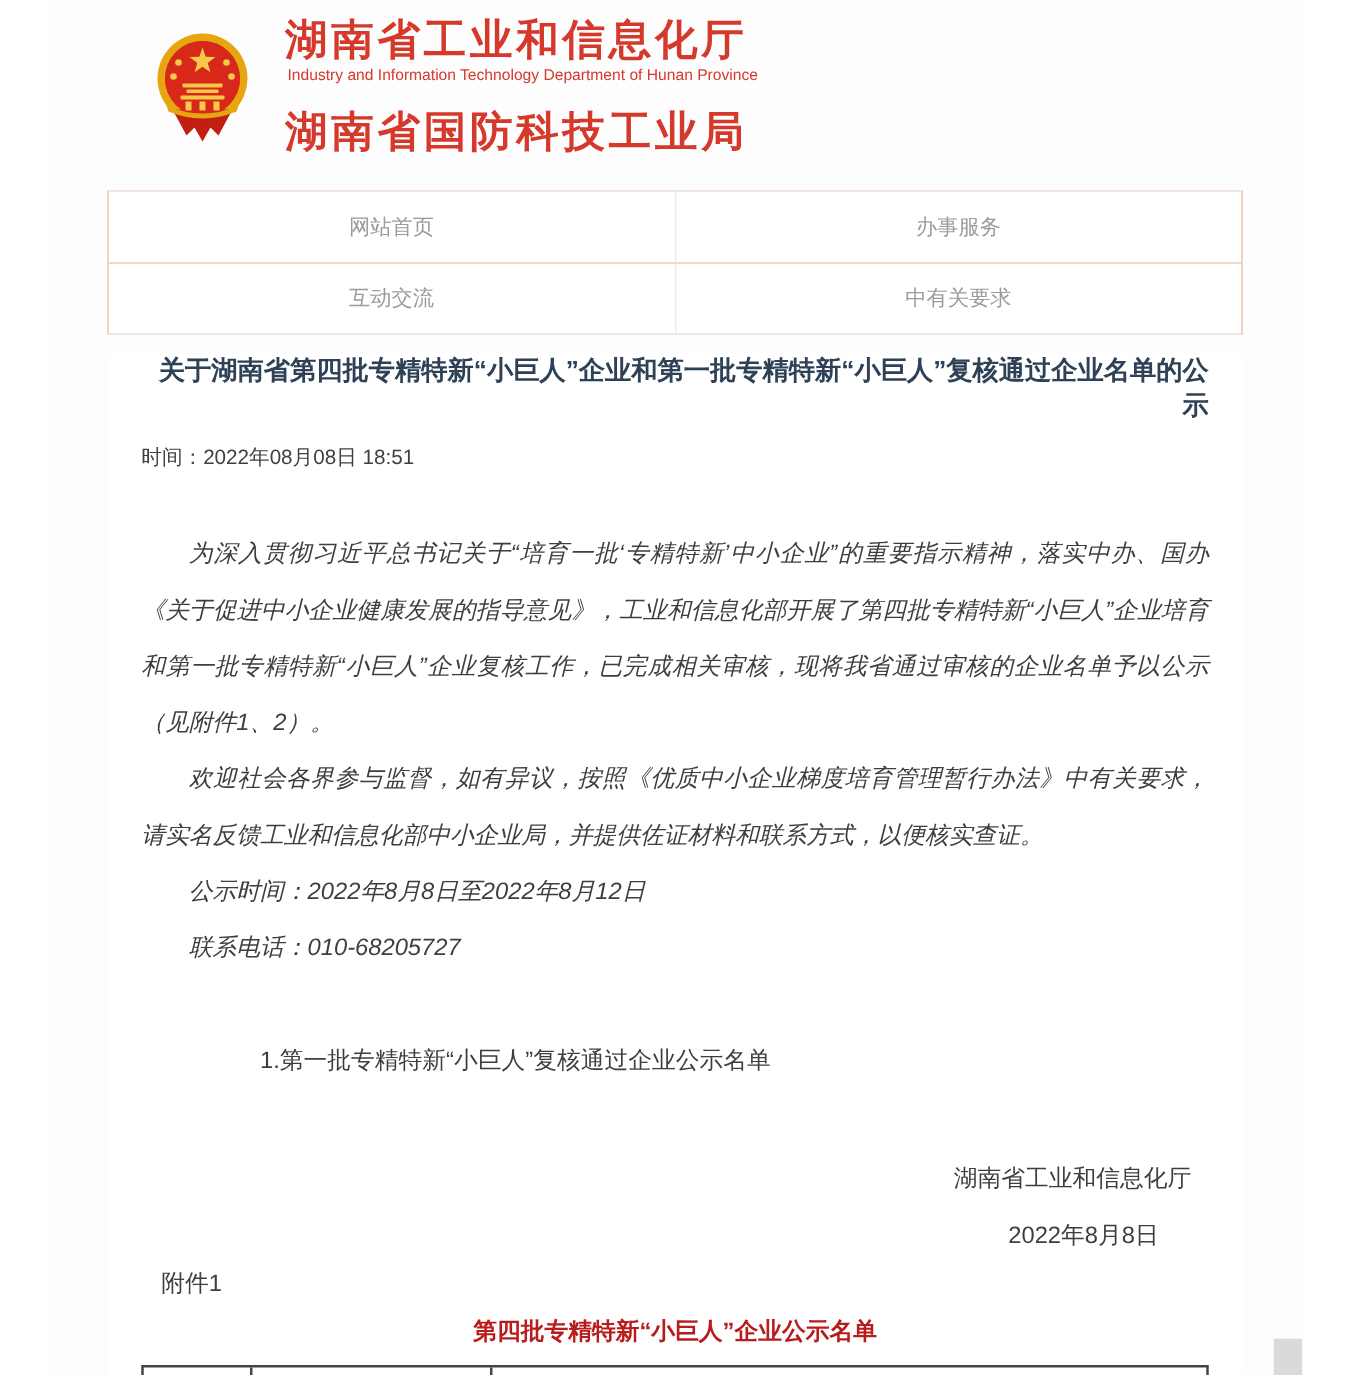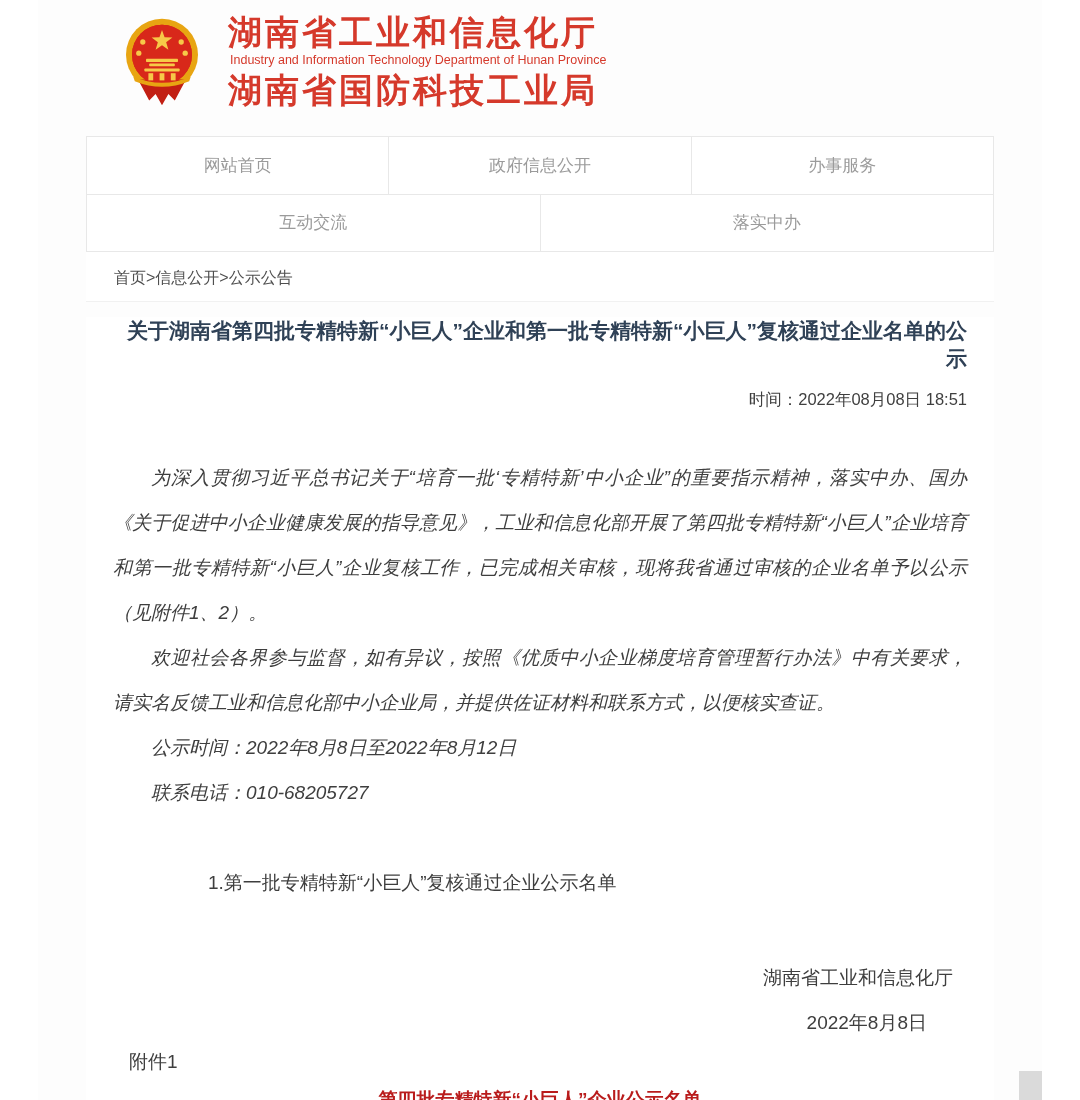--- a/index.html
+++ b/index.html
@@ -13,39 +13,39 @@
   *{box-sizing:border-box;margin:0;padding:0;}
   html,body{background:#ffffff;}
   body{font-family:"Liberation Sans","DejaVu Sans",sans-serif;}
   .page{width:1004px;height:1100px;position:relative;background:#fdfdfd;overflow:hidden;margin:0 auto;}
 
   
   .site-header{display:flex;align-items:center;padding:14px 0 0 84px;}
   .emblem{width:80px;height:92px;flex:0 0 auto;}
   .org-names{margin-left:26px;}
   .org-cn{font-size:34px;font-weight:bold;color:var(--red);letter-spacing:3px;line-height:1.1;}
-  .org-en{font-size:12.5px;color:var(--red);margin:2px 0 5px 2px;letter-spacing:0;}
+  .org-en{font-size:12.5px;color:var(--red);margin:2px 0 21px 2px;letter-spacing:0;}
 
   
   .main-nav{margin:26px 48px 0;border:1px solid var(--lightborder);background:#f97316;}
   .nav-row{display:flex;height:57px;}
   .nav-row + .nav-row{border-top:1px solid var(--lightborder);}
   .nav-cell{flex:1;display:flex;align-items:center;justify-content:center;
             font-size:17px;color:var(--navtext);cursor:pointer;background:#fff;}
   .nav-cell + .nav-cell{border-left:1px solid var(--lightborder);}
 
   
   .breadcrumb{margin:0 48px;padding:16px 28px 12px;font-size:16px;color:#4f4f4f;
               background:#fff;border-bottom:1px solid #f1f1f1;cursor:pointer;}
 
   
   .article{margin:0 48px;padding:0 27px;background:#fff;}
   .article-title{text-align:right;font-size:21px;color:var(--navy);font-weight:bold;
                  margin-top:15px;line-height:28px;}
-  .publish-time{text-align:right;font-size:16.5px;color:#3f3f3f;margin-top:16px;}
+  .publish-time{text-align:left;font-size:16.5px;color:#3f3f3f;margin-top:16px;}
 
   .article-body{margin-top:44px;font-size:19px;line-height:45px;color:var(--body);text-align:justify;}
   .article-body p{margin:0;}
   .indent{text-indent:2em;font-style:italic;}
   .attachments{margin-top:45px;}
   .att-line2{padding-left:95px;}
   .signature{margin-top:50px;text-align:right;}
   .sig-org{padding-right:14px;}
   .sig-date{padding-right:40px;}
   .attachment-label{margin-top:4px;padding-left:16px;line-height:34px;}
@@ -101,30 +101,28 @@
     <div class="org-names">
       <div class="org-cn">湖南省工业和信息化厅</div>
       <div class="org-en">Industry and Information Technology Department of Hunan Province</div>
       <div class="org-cn">湖南省国防科技工业局</div>
     </div>
   </header>
 
   <nav class="main-nav">
     <div class="nav-row">
       <div class="nav-cell">网站首页</div>
-      <div class="nav-cell">政府信息公开</div>
       <div class="nav-cell">办事服务</div>
     </div>
     <div class="nav-row">
       <div class="nav-cell">互动交流</div>
-      <div class="nav-cell">落实中办</div>
+      <div class="nav-cell">中有关要求</div>
     </div>
   </nav>
 
-  <div class="breadcrumb">首页&gt;信息公开&gt;公示公告</div>
 
   <main class="article">
     <h1 class="article-title">关于湖南省第四批专精特新“小巨人”企业和第一批专精特新“小巨人”复核通过企业名单的公示</h1>
     <div class="publish-time">时间：2022年08月08日 18:51</div>
 
     <div class="article-body">
       <p class="indent">为深入贯彻习近平总书记关于“培育一批‘专精特新’中小企业”的重要指示精神，落实中办、国办《关于促进中小企业健康发展的指导意见》，工业和信息化部开展了第四批专精特新“小巨人”企业培育和第一批专精特新“小巨人”企业复核工作，已完成相关审核，现将我省通过审核的企业名单予以公示（见附件1、2）。</p>
       <p class="indent">欢迎社会各界参与监督，如有异议，按照《优质中小企业梯度培育管理暂行办法》中有关要求，请实名反馈工业和信息化部中小企业局，并提供佐证材料和联系方式，以便核实查证。</p>
       <p class="indent">公示时间：2022年8月8日至2022年8月12日</p>
       <p class="indent">联系电话：010-68205727</p>

